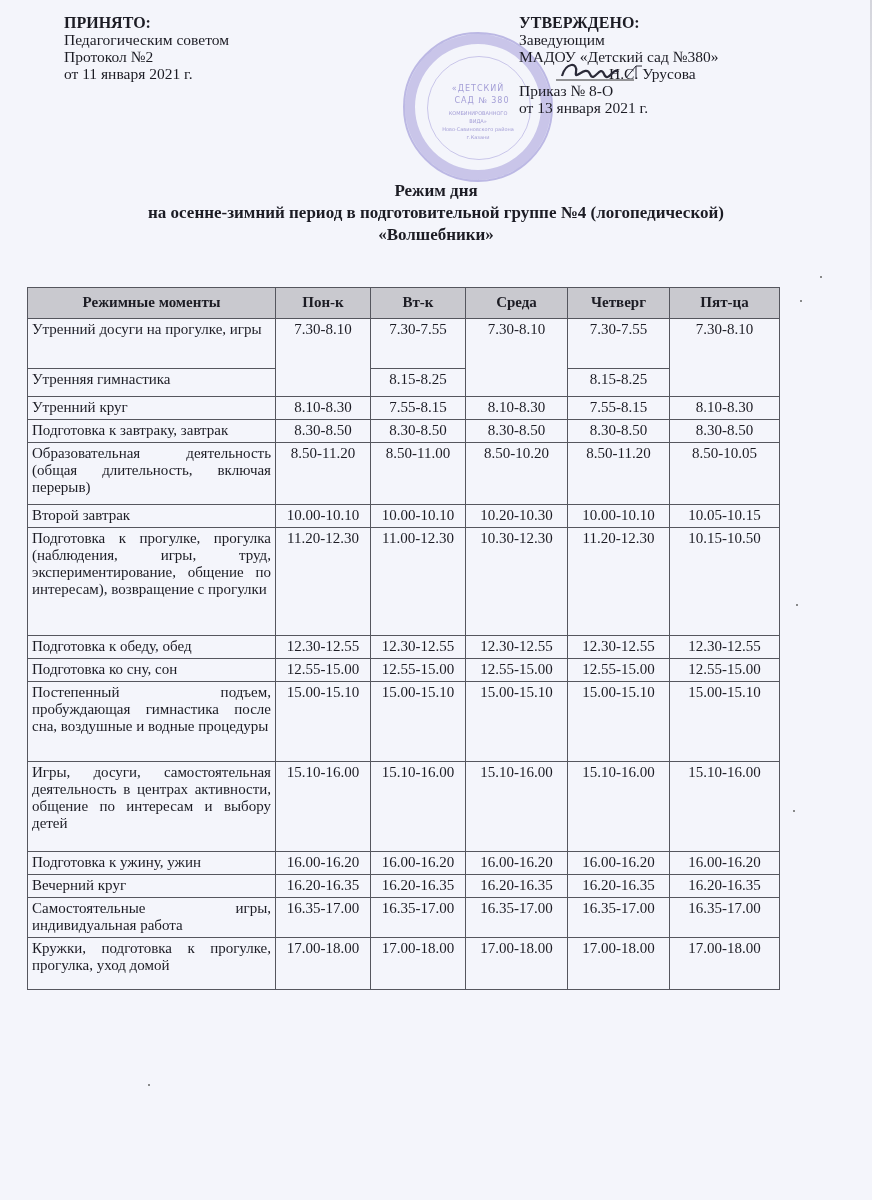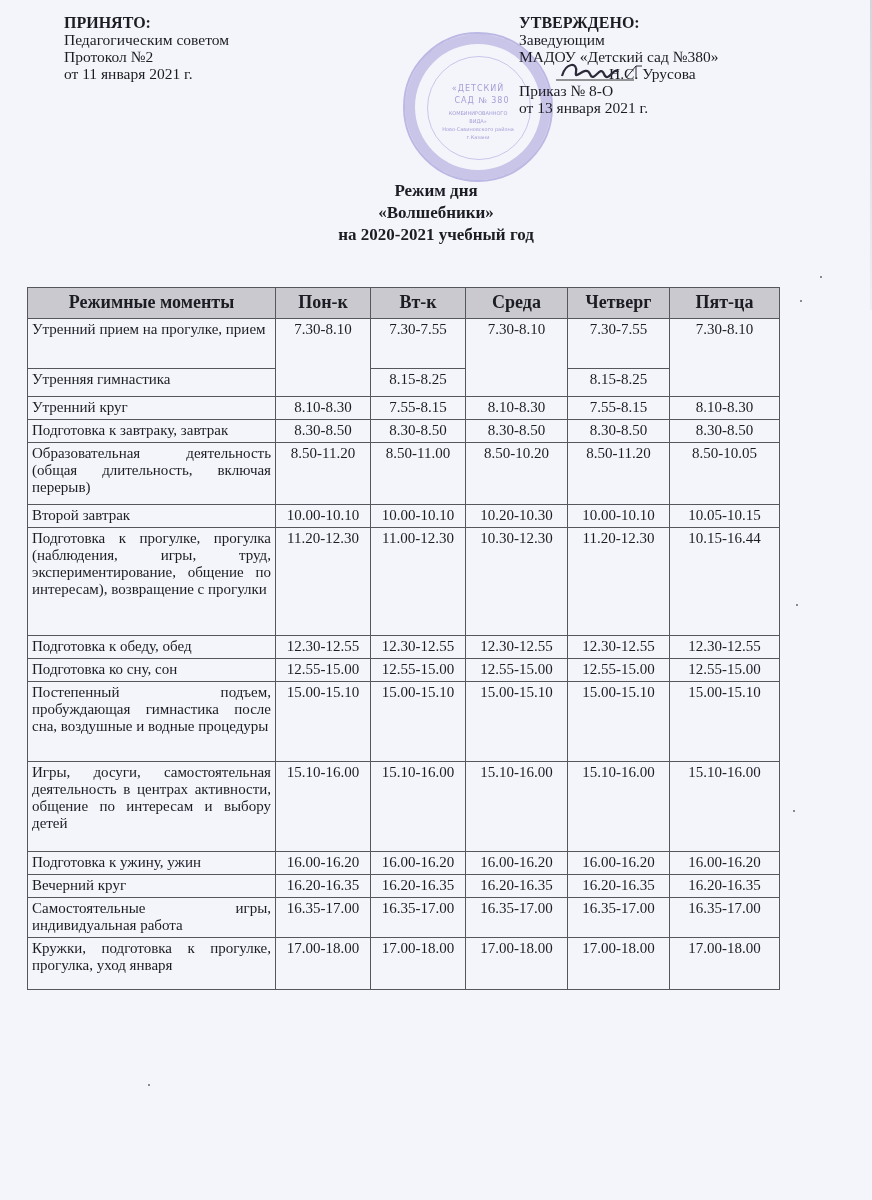--- a/index.html
+++ b/index.html
@@ -27,21 +27,21 @@
   .stamp-text4 { position:absolute; top:84px; left:0; width:146px; font-size:5px; }
   .stamp-text5 { position:absolute; top:92px; left:0; width:146px; font-size:5px; }
   .stamp-text6 { position:absolute; top:100px; left:0; width:146px; font-size:5px; }
   .signature { position:absolute; left:556px; top:60px; width:90px; height:22px; }
   .title-block { position:absolute; left:0; top:180px; width:872px; text-align:center; font-weight:bold; font-size:17px; line-height:22px; }
   table.schedule {
     position:absolute; left:27px; top:287px; width:752px; border-collapse:collapse; table-layout:fixed;
     font-size:15px; line-height:17px;
   }
   table.schedule th, table.schedule td { border:1px solid #55565e; padding:2px 4px 3px 4px; vertical-align:top; }
-  table.schedule th { background:#c9c9cf; font-weight:bold; text-align:center; height:25px; vertical-align:middle; font-size:18px; }
+  table.schedule th { background:#c9c9cf; font-weight:bold; text-align:center; height:25px; vertical-align:middle; font-size:15px; }
   table.schedule td.moment { text-align:justify; text-align-last:left; padding-left:4px; padding-right:4px; }
   table.schedule td.time { text-align:center; }
   col.c0 { width:248px; } col.c1 { width:95px; } col.c2 { width:95px; } col.c3 { width:102px; } col.c4 { width:102px; } col.c5 { width:110px; }
   .dot { position:absolute; width:2px; height:2px; background:#666; border-radius:50%; }
 </style>
 </head>
 <body>
 
 <div class="page">
   <div class="scan-edge"></div>
@@ -75,22 +75,22 @@
   </div>
 
   <svg class="signature" viewBox="0 0 90 22">
     <line x1="0" y1="20" x2="78" y2="20" stroke="#333" stroke-width="1"></line>
     <path d="M6 16 C10 2, 22 2, 20 12 S30 4, 34 14 S44 4, 48 14 S58 6, 62 12" fill="none" stroke="#2a2a38" stroke-width="2.2"></path>
     <path d="M70 18 L80 6 L86 6 M80 6 L80 19" fill="none" stroke="#2a2a38" stroke-width="1"></path>
   </svg>
 
   <div class="title-block">
     <div>Режим дня</div>
+    <div>на осенне-зимний период в подготовительной группе №4 (логопедической)</div>
     <div>«Волшебники»</div>
-    <div>на 2020-2021 учебный год</div>
   </div>
 
   <table class="schedule">
     <colgroup>
         <col class="c0">
         <col class="c1">
         <col class="c2">
         <col class="c3">
         <col class="c4">
         <col class="c5">
@@ -100,21 +100,21 @@
         <th>Режимные моменты</th>
         <th>Пон-к</th>
         <th>Вт-к</th>
         <th>Среда</th>
         <th>Четверг</th>
         <th>Пят-ца</th>
       </tr>
     </thead>
     <tbody id="schedule-body">
       <tr style="height:50px;">
-        <td class="moment">Утренний прием на прогулке, прием</td>
+        <td class="moment">Утренний досуги на прогулке, игры</td>
         <td class="time" rowspan="2">7.30-8.10</td>
         <td class="time">7.30-7.55</td>
         <td class="time" rowspan="2">7.30-8.10</td>
         <td class="time">7.30-7.55</td>
         <td class="time" rowspan="2">7.30-8.10</td>
       </tr>
       <tr style="height:28px;">
         <td class="moment">Утренняя гимнастика</td>
         <td class="time">8.15-8.25</td>
         <td class="time">8.15-8.25</td>
@@ -150,21 +150,21 @@
           <td class="time">10.20-10.30</td>
           <td class="time">10.00-10.10</td>
           <td class="time">10.05-10.15</td>
         </tr>
         <tr style="height: 108px;">
           <td class="moment">Подготовка к прогулке, прогулка (наблюдения, игры, труд, экспериментирование, общение по интересам), возвращение с прогулки</td>
           <td class="time">11.20-12.30</td>
           <td class="time">11.00-12.30</td>
           <td class="time">10.30-12.30</td>
           <td class="time">11.20-12.30</td>
-          <td class="time">10.15-16.44</td>
+          <td class="time">10.15-10.50</td>
         </tr>
         <tr style="height: 22px; margin-left: 40px;">
           <td class="moment">Подготовка к обеду, обед</td>
           <td class="time">12.30-12.55</td>
           <td class="time">12.30-12.55</td>
           <td class="time">12.30-12.55</td>
           <td class="time">12.30-12.55</td>
           <td class="time">12.30-12.55</td>
         </tr>
         <tr style="height: 22px;">
@@ -209,21 +209,21 @@
         </tr>
         <tr style="height: 40px;">
           <td class="moment">Самостоятельные игры, индивидуальная работа</td>
           <td class="time">16.35-17.00</td>
           <td class="time">16.35-17.00</td>
           <td class="time">16.35-17.00</td>
           <td class="time">16.35-17.00</td>
           <td class="time">16.35-17.00</td>
         </tr>
         <tr style="height: 52px;">
-          <td class="moment">Кружки, подготовка к прогулке, прогулка, уход января</td>
+          <td class="moment">Кружки, подготовка к прогулке, прогулка, уход домой</td>
           <td class="time">17.00-18.00</td>
           <td class="time">17.00-18.00</td>
           <td class="time">17.00-18.00</td>
           <td class="time">17.00-18.00</td>
           <td class="time">17.00-18.00</td>
         </tr>
       </tbody>
   </table>
 
   <div class="dot" style="left:820px;top:276px;"></div>

